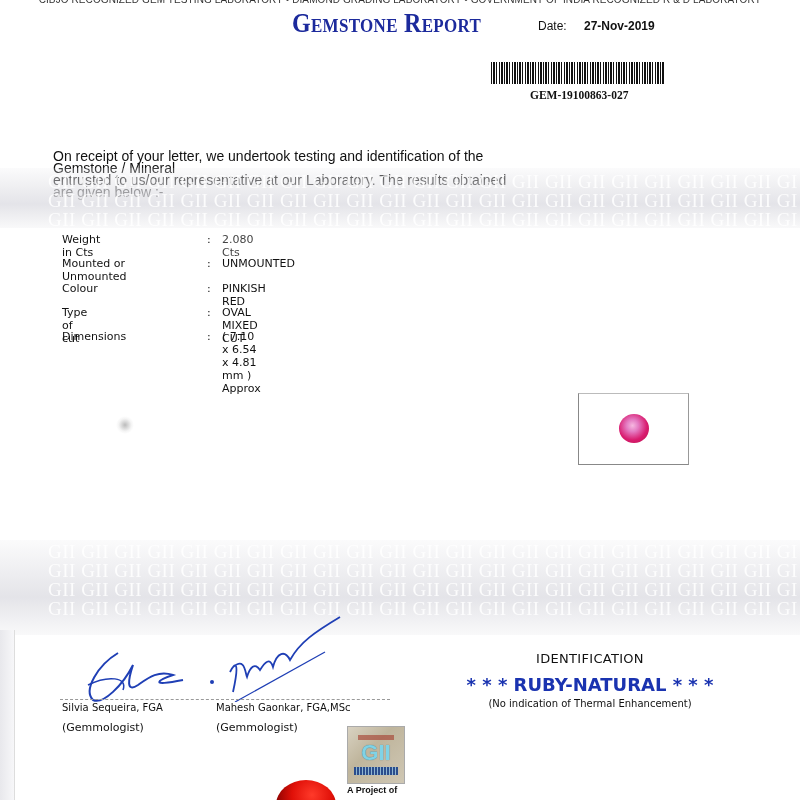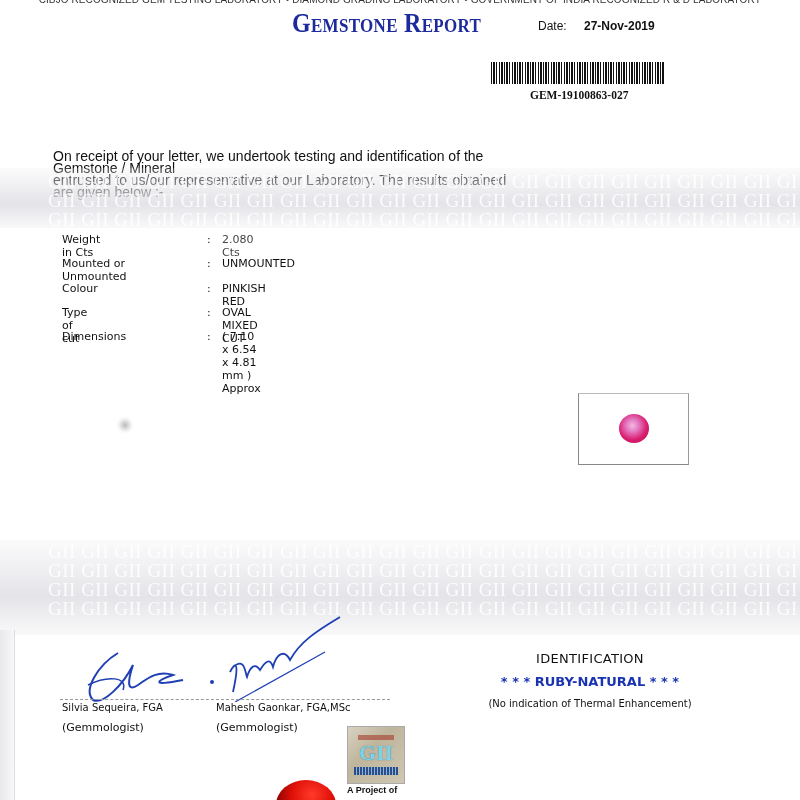--- a/index.html
+++ b/index.html
@@ -57,28 +57,28 @@
     background:radial-gradient(circle at 45% 40%, #f6b8e0 0%, #e47cc3 25%, #d91c6f 60%, #b8104a 100%);
   }
   .speck { left:116px; top:416px; width:18px; height:18px;
     background:radial-gradient(circle, rgba(120,120,120,0.5) 0%, rgba(200,200,200,0.2) 50%, transparent 70%); }
   .sig1 { left:78px; top:645px; }
   .sig2 { left:205px; top:612px; }
   .sig-line { left:60px; top:699px; width:330px; border-top:1px dashed #999; }
   .name { font-family:"DejaVu Sans", sans-serif; font-size:10px; color:#111; }
   .role { font-family:"DejaVu Sans", sans-serif; font-size:11px; color:#111; }
   .ident-title { left:450px; top:651px; width:280px; text-align:center; font-family:"DejaVu Sans", sans-serif; font-weight:normal; font-size:13px; color:#111; letter-spacing:0.3px; }
-  .ident-val { left:450px; top:674px; width:280px; text-align:center; font-family:"DejaVu Sans", sans-serif; font-weight:bold; font-size:13px; color:#1a33b0; }
+  .ident-val { left:450px; top:674px; width:280px; text-align:center; font-family:"DejaVu Sans", sans-serif; font-weight:bold; font-size:18px; color:#1a33b0; }
   .ident-note { left:450px; top:698px; width:280px; text-align:center; font-family:"DejaVu Sans", sans-serif; font-size:10px; color:#111; }
   .logo {
     left:347px; top:726px; width:56px; height:56px;
     background:linear-gradient(135deg,#d9d2c2,#bfb59c 40%,#cfc7b4); border:1px solid #aaa;
     display:flex; flex-direction:column; align-items:center; justify-content:center;
   }
-  .logo-text { font-family:Liberation Serif, serif; font-weight:bold; font-size:22px; color:#7fd3e6; line-height:22px; text-shadow:0 0 1px #2b6d88; }
+  .logo-text { font-family:Liberation Sans, sans-serif; font-weight:bold; font-size:22px; color:#7fd3e6; line-height:22px; text-shadow:0 0 1px #2b6d88; }
   .logo-sub { width:44px; height:8px; background:repeating-linear-gradient(90deg,#2b4d8c 0 2px,#8fb6d1 2px 3px); margin-top:3px; }
   .logo-top { width:36px; height:5px; background:#a33b2b; opacity:0.6; margin-bottom:2px; }
   .project { left:347px; top:785px; font-family:"Liberation Sans", sans-serif; font-size:9px; color:#111;font-weight:bold; }
   .red-blob {
     left:276px; top:780px; width:60px; height:50px; border-radius:50%;
     background:radial-gradient(circle at 60% 30%, #ff3a2a 0%, #e01008 40%, #7a0000 80%);
   }
   .left-edge { left:0; top:630px; width:14px; height:170px; background:linear-gradient(90deg,#e8e8ec,#f7f7f9); border-right:1px solid #ddd; }
 </style>
 </head>

